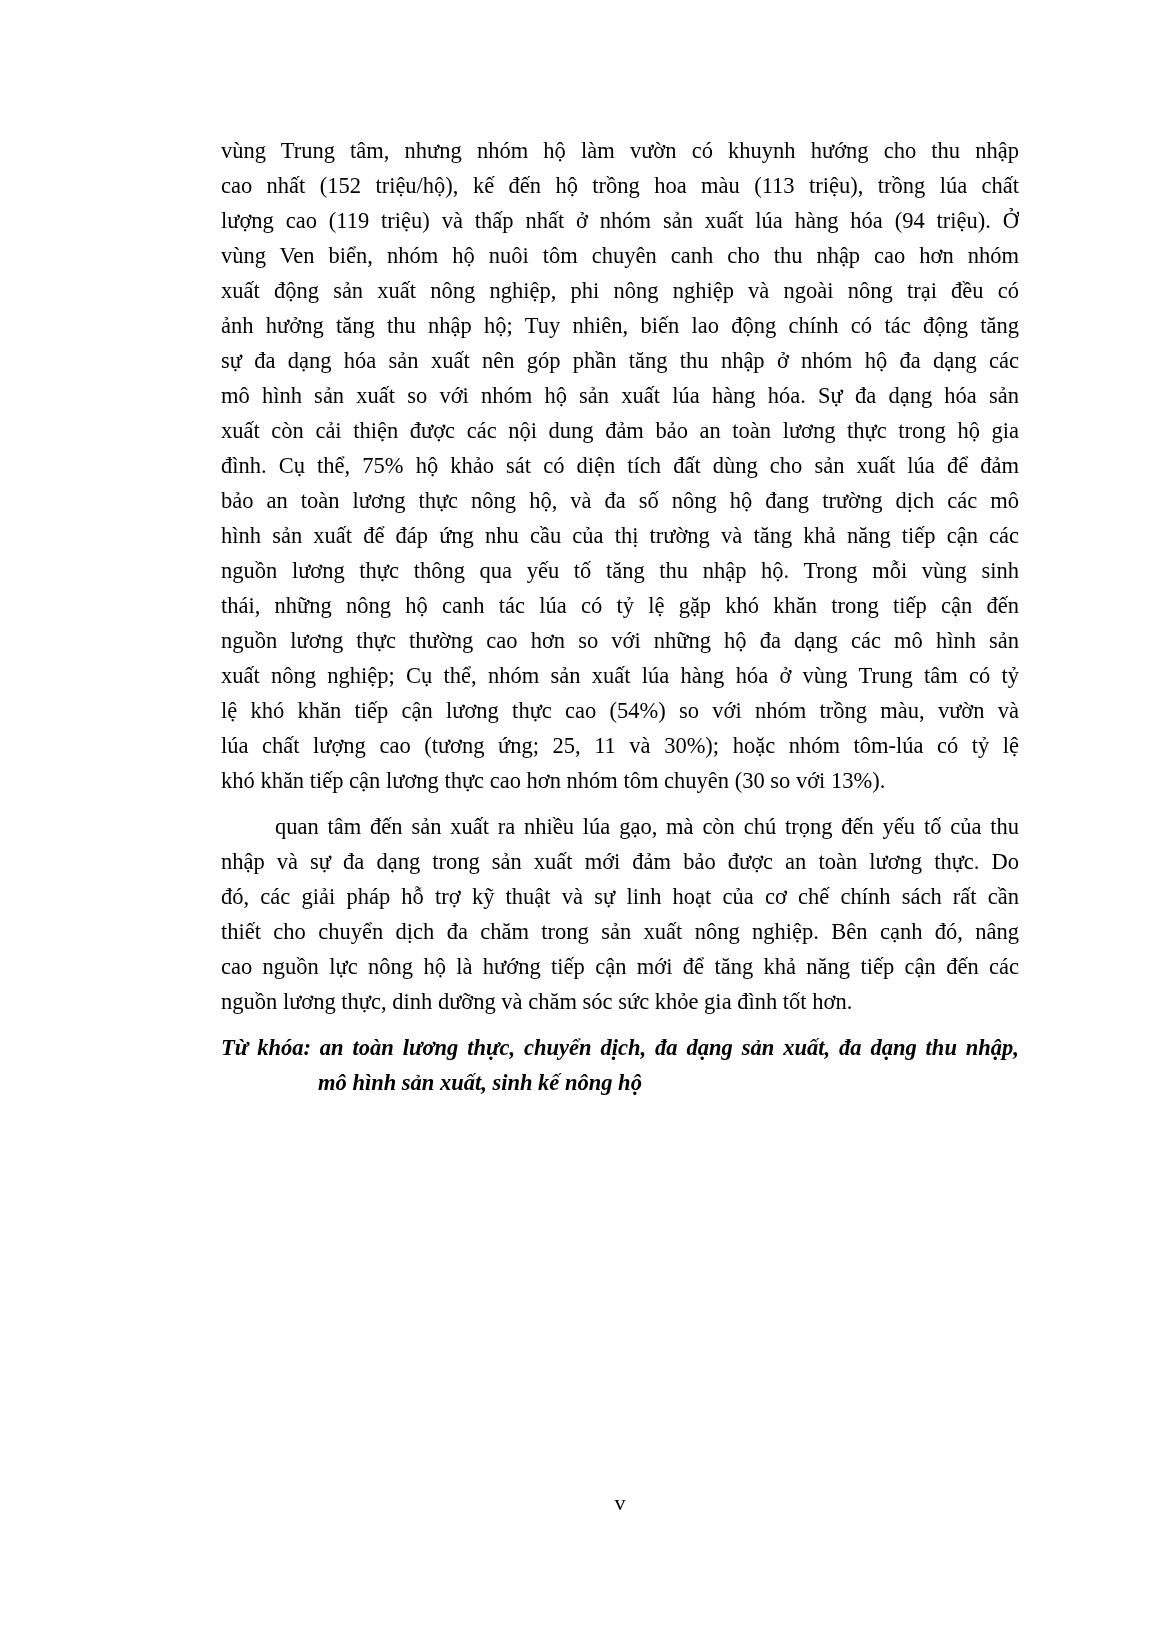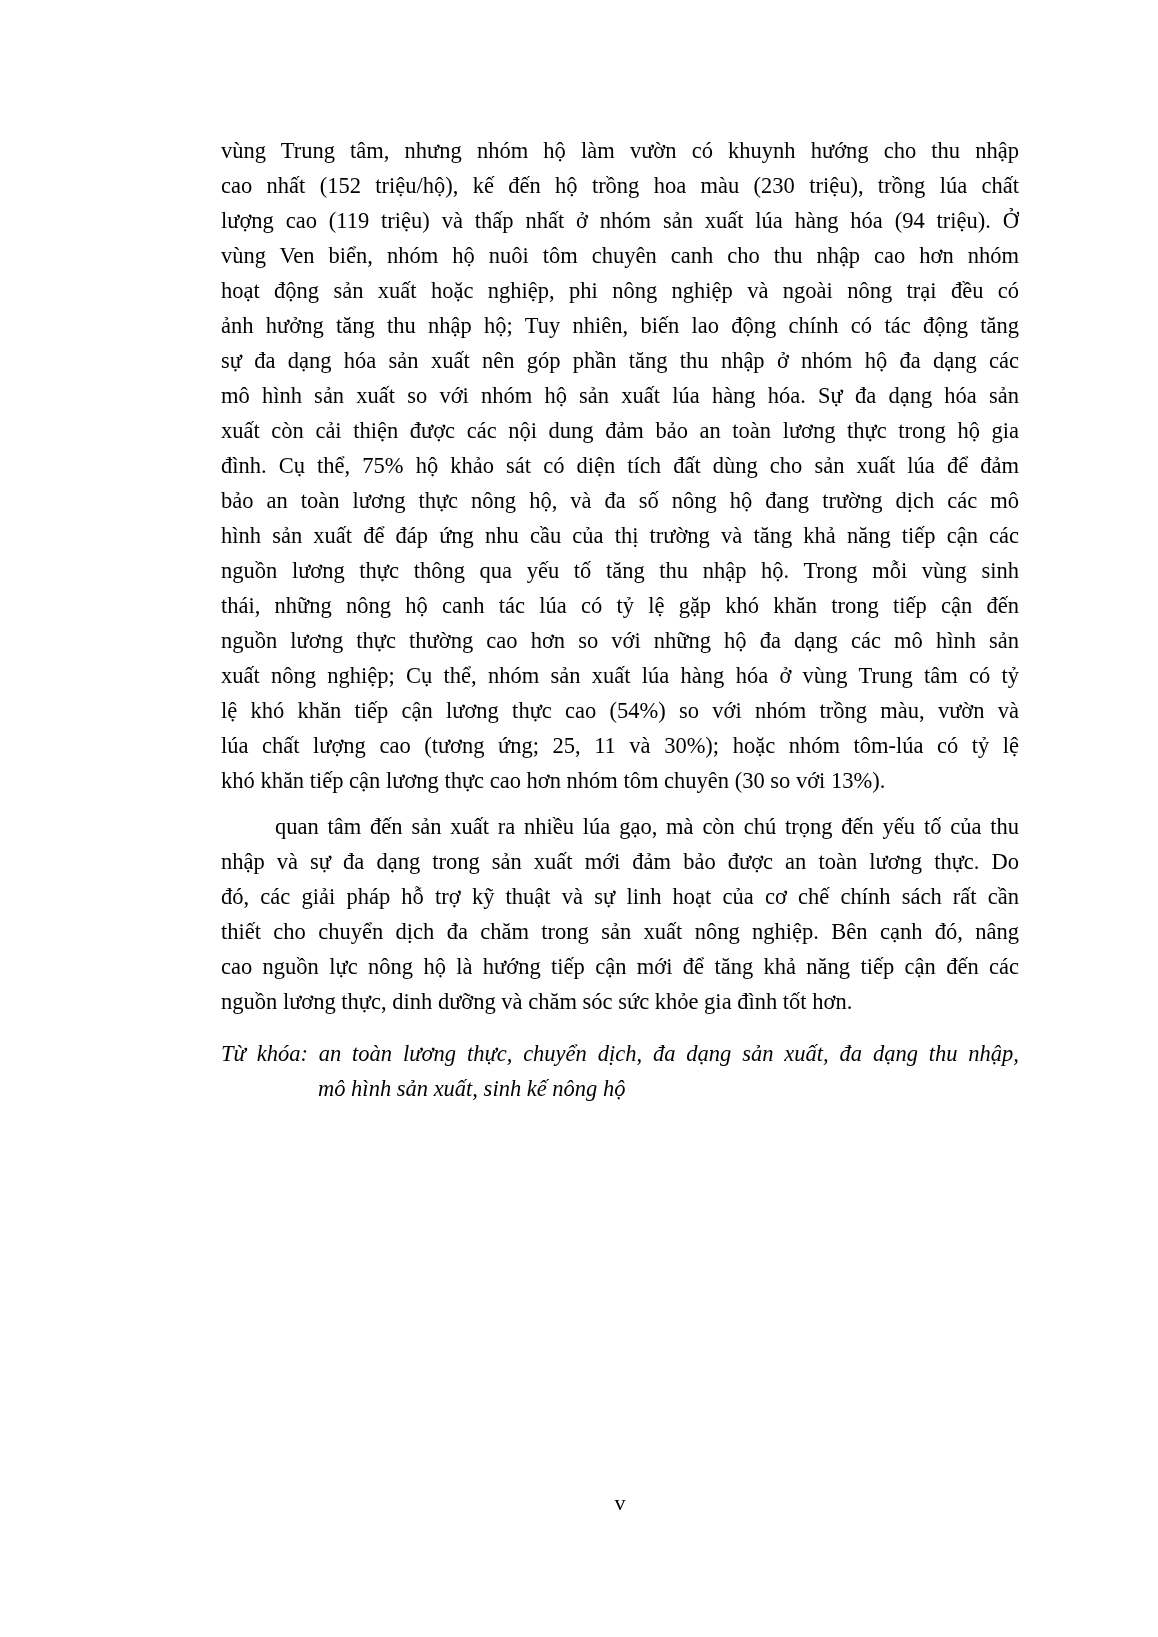--- a/index.html
+++ b/index.html
@@ -34,22 +34,22 @@
   .para .line.last {
     text-align-last: left;
   }
   .para-2 {
     margin-top: 11px;
   }
   .para-2 .line:first-child {
     text-indent: 54px;
   }
   .keywords {
-    margin-top: 17px;
-    font-weight: normal;
+    margin-top: 11px;
+    font-weight: bold;
     font-style: italic;
   }
   .keywords .line:nth-child(2) {
     padding-left: 97px;
   }
   .page-number {
     position: absolute;
     left: 221px;
     top: 1488px;
     width: 798px;
@@ -58,24 +58,24 @@
     line-height: 30px;
   }
 </style>
 </head>
 <body>
 
 <div class="page">
   <div class="text-column">
     <div class="para para-1">
         <div class="line">vùng Trung tâm, nhưng nhóm hộ làm vườn có khuynh hướng cho thu nhập</div>
-        <div class="line">cao nhất (152 triệu/hộ), kế đến hộ trồng hoa màu (230 triệu), trồng lúa chất</div>
+        <div class="line">cao nhất (152 triệu/hộ), kế đến hộ trồng hoa màu (113 triệu), trồng lúa chất</div>
         <div class="line">lượng cao (119 triệu) và thấp nhất ở nhóm sản xuất lúa hàng hóa (94 triệu). Ở</div>
         <div class="line">vùng Ven biển, nhóm hộ nuôi tôm chuyên canh cho thu nhập cao hơn nhóm</div>
-        <div class="line">hoạt động sản xuất hoặc nghiệp, phi nông nghiệp và ngoài nông trại đều có</div>
+        <div class="line">xuất động sản xuất nông nghiệp, phi nông nghiệp và ngoài nông trại đều có</div>
         <div class="line">ảnh hưởng tăng thu nhập hộ; Tuy nhiên, biến lao động chính có tác động tăng</div>
         <div class="line">sự đa dạng hóa sản xuất nên góp phần tăng thu nhập ở nhóm hộ đa dạng các</div>
         <div class="line">mô hình sản xuất so với nhóm hộ sản xuất lúa hàng hóa. Sự đa dạng hóa sản</div>
         <div class="line">xuất còn cải thiện được các nội dung đảm bảo an toàn lương thực trong hộ gia</div>
         <div class="line">đình. Cụ thể, 75% hộ khảo sát có diện tích đất dùng cho sản xuất lúa để đảm</div>
         <div class="line">bảo an toàn lương thực nông hộ, và đa số nông hộ đang trường dịch các mô</div>
         <div class="line">hình sản xuất để đáp ứng nhu cầu của thị trường và tăng khả năng tiếp cận các</div>
         <div class="line">nguồn lương thực thông qua yếu tố tăng thu nhập hộ. Trong mỗi vùng sinh</div>
         <div class="line">thái, những nông hộ canh tác lúa có tỷ lệ gặp khó khăn trong tiếp cận đến</div>
         <div class="line">nguồn lương thực thường cao hơn so với những hộ đa dạng các mô hình sản</div>

